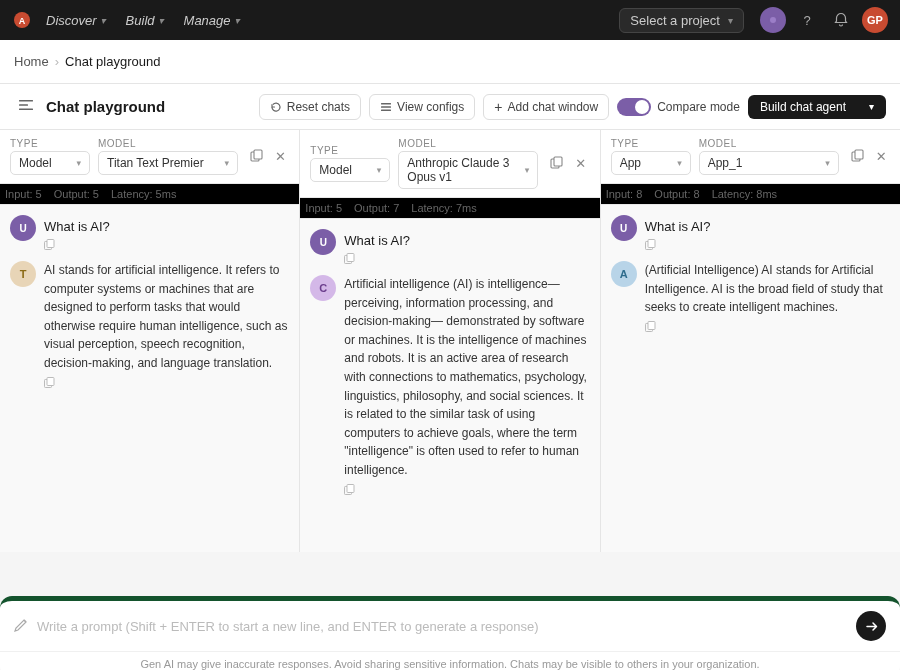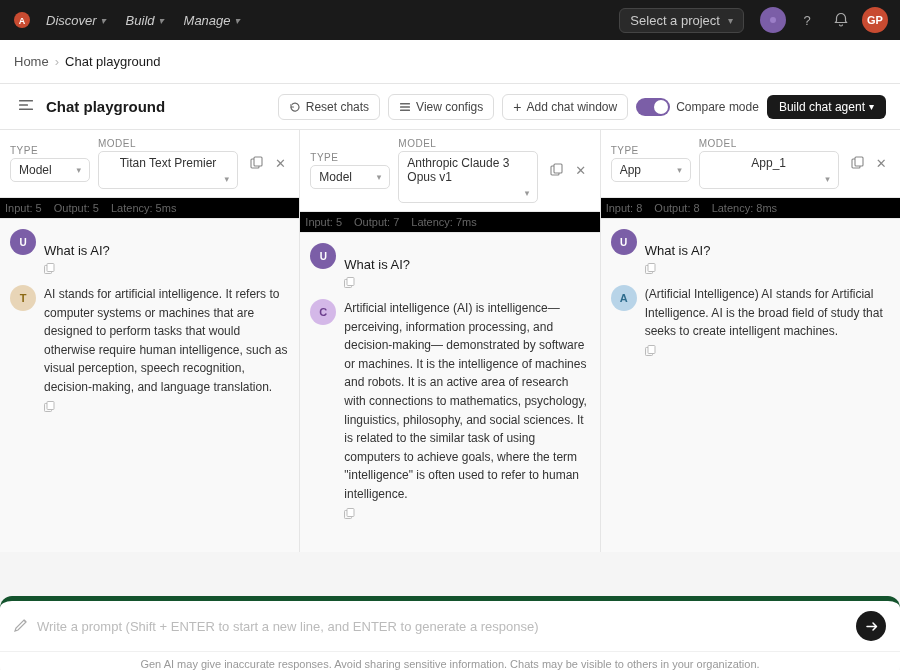--- a/index.html
+++ b/index.html
@@ -44,21 +44,21 @@
     .page-header-left { display: flex; align-items: center; gap: 8px; }
     .sidebar-toggle { cursor: pointer; color: #666; font-size: 14px; padding: 4px; }
     .page-title { font-size: 15px; font-weight: 600; color: #1a1a1a; }
     .page-header-right { display: flex; align-items: center; gap: 8px; }
     .btn-ghost {
       display: flex; align-items: center; gap: 5px; padding: 5px 10px;
       border: 1px solid #ddd; border-radius: 6px; background: #fff;
       cursor: pointer; font-size: 12px; color: #444;
     }
     .btn-primary {
-      display: flex; align-items: center; gap: 4px; padding: 5px 12px;
+      display: flex; align-items: center; gap: 23px; padding: 5px 12px;
       border: none; border-radius: 6px; background: #1a1a1a;
       cursor: pointer; font-size: 12px; color: #fff;
     }
     .compare-toggle { display: flex; align-items: center; gap: 6px; font-size: 12px; color: #444; }
     .toggle-switch {
       width: 34px; height: 18px; background: #7b5ea7; border-radius: 9px;
       position: relative; cursor: pointer;
     }
     .toggle-switch::after {
       content: ''; position: absolute; top: 2px; right: 2px;
@@ -83,21 +83,20 @@
     }
     .panel-field { display: flex; flex-direction: column; gap: 2px; }
     .panel-field-label { font-size: 10px; color: #888; font-weight: 500; text-transform: uppercase; letter-spacing: 0.5px; }
     .panel-select {
       display: flex; align-items: center; gap: 4px; border: 1px solid #ddd;
       border-radius: 5px; padding: 4px 8px; background: #fff; font-size: 12px;
       color: #333; cursor: pointer; min-width: 80px;
     }
     .panel-select-model {
       min-width: 140px;
-      flex-direction: column;
     }
     .panel-select-chevron { font-size: 9px; color: #999; margin-left: auto; }
     .panel-actions { margin-left: auto; display: flex; gap: 4px; }
     .panel-action-btn { background: none; border: none; cursor: pointer; color: #888; padding: 2px 4px; font-size: 13px; }
 
     .panel-stats {
       display: flex; gap: 0; background: #000000; border-bottom: 1px solid #e8e8e8;
       padding: 4px 5px; font-size: 11px; color: #666;
     }
     .panel-stat { margin-right: 12px; }
@@ -112,21 +111,21 @@
     }
     .user-avatar {
       width: 26px; height: 26px; border-radius: 50%; background: #7b5ea7;
       flex-shrink: 0; display: flex; align-items: center; justify-content: center;
       color: white; font-size: 10px; font-weight: 600;
     }
     .message-user-content {
       flex: 1;
     }
     .message-user-text {
-      font-size: 13px; font-weight: 500; color: #1a1a1a; margin-top: 14px;
+      font-size: 13px; font-weight: 500; color: #1a1a1a; margin-top: 4px;
     }
     .message-copy {
       margin-top: 4px;
     }
     .copy-btn { background: none; border: none; cursor: pointer; color: #bbb; font-size: 11px; }
 
     .message-ai {
       display: flex; gap: 8px; margin-bottom: 8px;
     }
     .ai-avatar {

